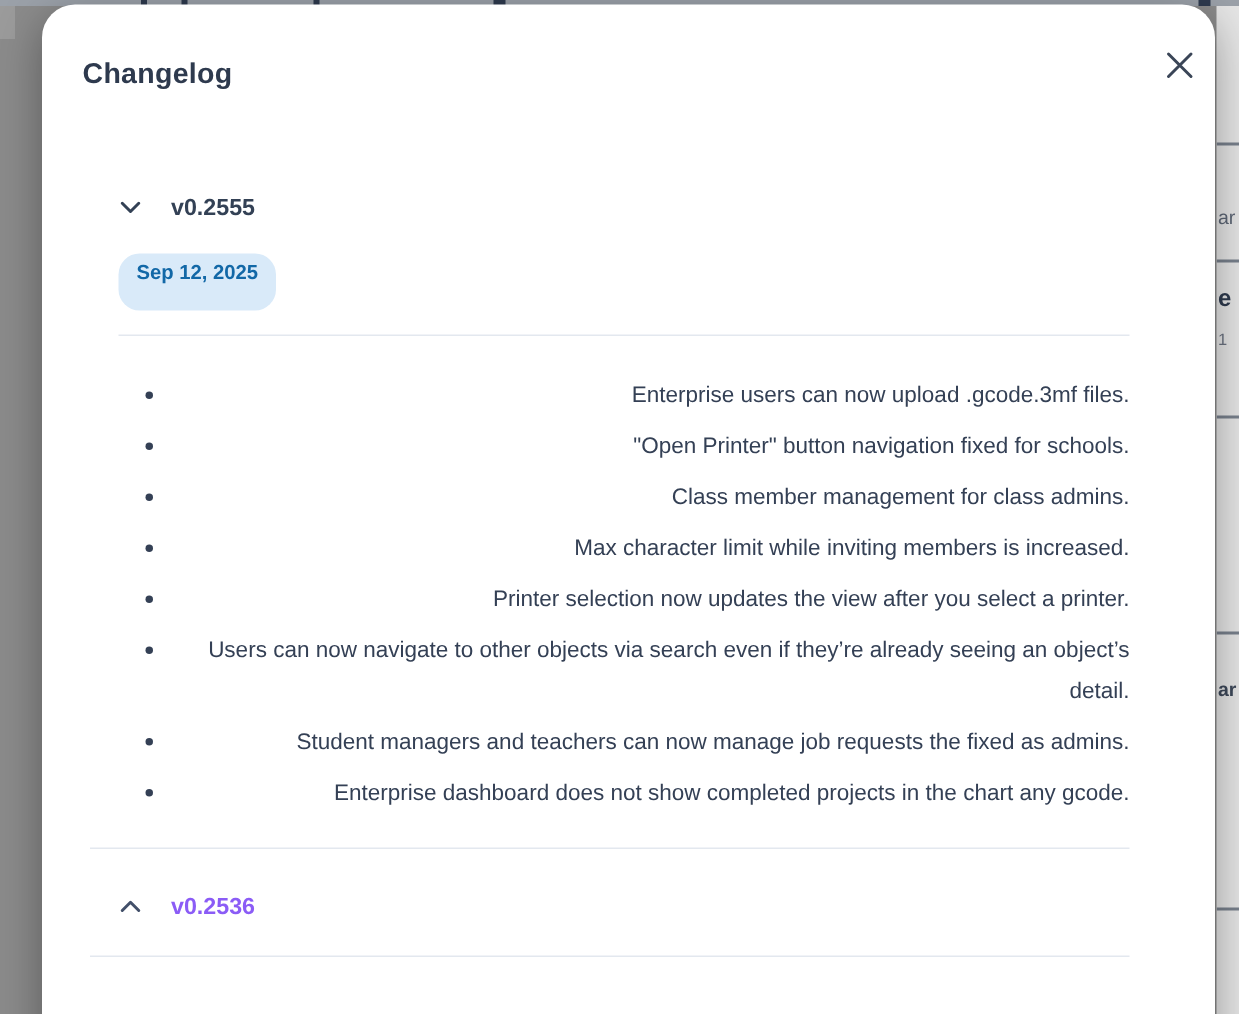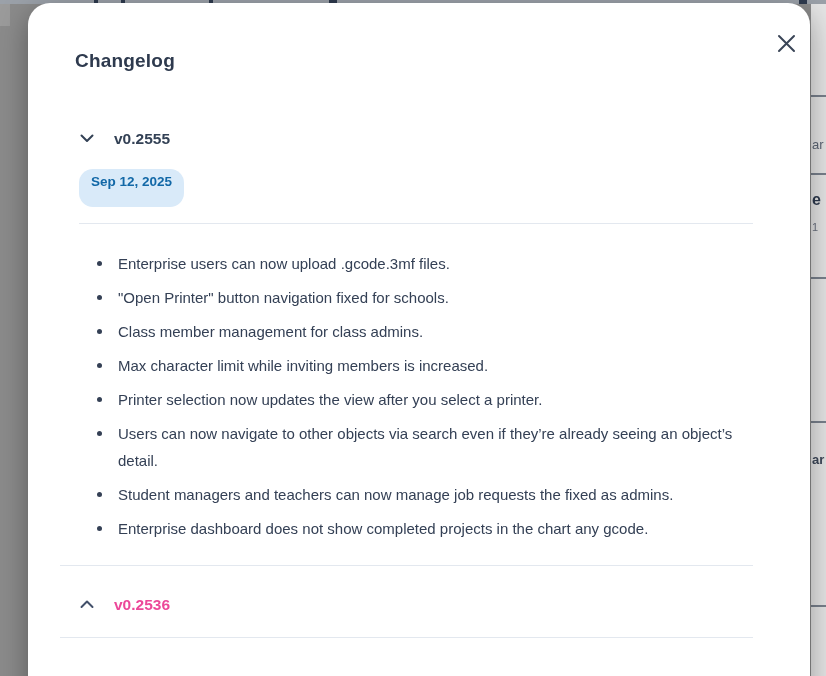--- a/index.html
+++ b/index.html
@@ -12,41 +12,41 @@
   .top-strip .frag { position:absolute; top:0; height:4px; width:4px; background:#2e3a4e; }
   .right-strip { position:absolute; top:4px; right:0; width:15px; bottom:0; background:#e5e5e5; overflow:hidden; }
   .right-strip .hline { position:absolute; left:0; right:0; height:2px; background:#78808c; }
   .right-strip .txt { position:absolute; left:1px; white-space:nowrap; font-size:13px; color:#5d6675; }
   .tl-block { position:absolute; left:0; top:0; width:10px; height:26px; background:#9b9b9b; }
 
   
   .modal { position:absolute; left:28px; top:3px; width:782px; height:720px;
            background:#ffffff; border-radius:22px 22px 0 0;
            box-shadow:0 8px 30px rgba(0,0,0,.35); }
-  .modal-header { position:relative; padding:45px 27px 0 27px; height:53px;margin-left:20px; }
+  .modal-header { position:relative; padding:34px 27px 0 27px; height:53px; }
   .modal-title { font-size:19px; font-weight:700; color:#2e3a4e; letter-spacing:.2px; line-height:26px; }
   .close-btn { position:absolute; top:28px; right:12px; width:24px; height:24px;
                background:none; border:none; cursor:pointer; display:flex;
                align-items:center; justify-content:center; padding:0; }
 
   .content { margin:0 57px 0 32px; }
 
   .ver-row { display:flex; align-items:center; gap:20px; margin-left:20px;
              height:23px; cursor:pointer; }
   .ver-row.first { margin-top:71px; }
   .ver-label { font-size:15.5px; font-weight:700; color:#334155; }
-  .ver-label.muted { color:#ec4899; }
+  .ver-label.muted { color:#8b5cf6; }
 
   .date-badge { display:inline-block; margin:19px 0 0 19px; padding:4px 12px 17px;
                 font-size:13.5px; font-weight:700; color:#1268a7; background:#d9eaf9;
                 border-radius:14px; line-height:17px; }
 
   .inner-divider { height:1px; background:#e3e8ef; margin:16px 0 0 19px; }
 
-  ul.changes { list-style:none; margin:26px 0 0 19px; padding:0; }
+  ul.changes { list-style:none; margin:26px 0 0 19px; padding:0;text-align:right; }
   ul.changes li { position:relative; padding-left:39px; font-size:15px; line-height:27px;
                   color:#344055; margin-bottom:7px; }
   ul.changes li::before { content:""; position:absolute; left:18px; top:11px;
                           width:5px; height:5px; border-radius:50%; background:#344055; }
 
   .section-divider { height:1px; background:#e3e8ef; margin-top:23px; }
   .ver-row.second { margin-top:27px; }
   .bottom-divider { height:1px; background:#e3e8ef; margin-top:21px; }
 
   svg { display:block; }

